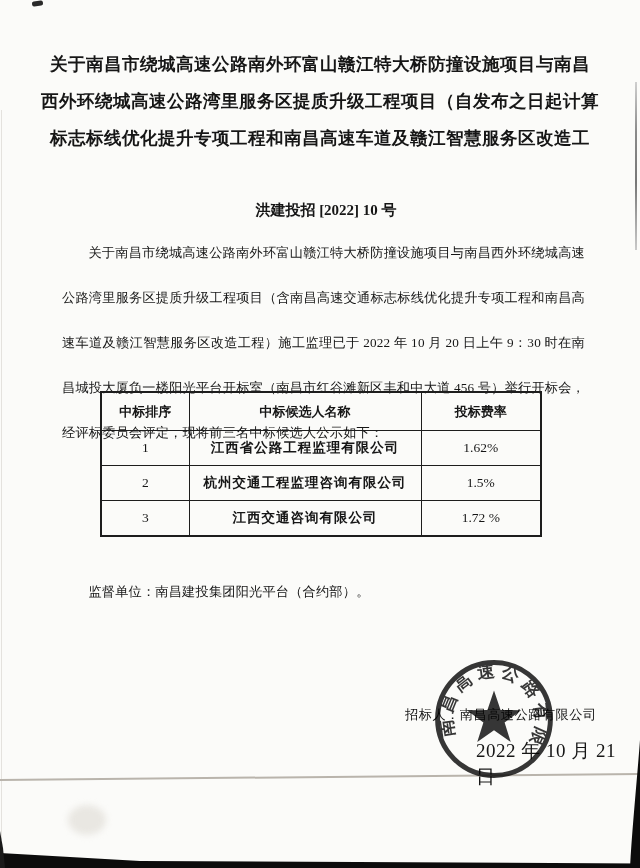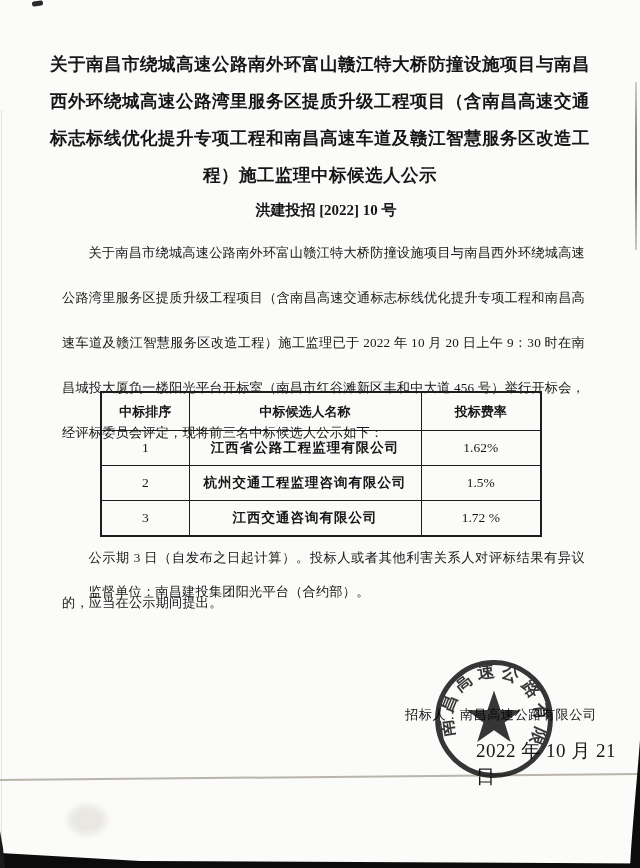--- a/index.html
+++ b/index.html
@@ -83,23 +83,22 @@
   .smudge{left:68px;top:805px;width:38px;height:30px;background:#e9e7e2;border-radius:50%;filter:blur(3px);}
   .bottom-svg,.corner-svg{left:0;top:0;width:640px;height:868px;}
 </style>
 </head>
 <body>
 
 <div id="page">
 
   <div class="title-block">
     <div>关于南昌市绕城高速公路南外环富山赣江特大桥防撞设施项目与南昌</div>
-    <div>西外环绕城高速公路湾里服务区提质升级工程项目（含南昌高速交通</div>
+    <div>西外环绕城高速公路湾里服务区提质升级工程项目（自发布之日起计算</div>
     <div>标志标线优化提升专项工程和南昌高速车道及赣江智慧服务区改造工</div>
-    <div>程）施工监理中标候选人公示</div>
   </div>
   <div class="doc-number">洪建投招 [2022] 10 号</div>
 
   <div class="para p1">关于南昌市绕城高速公路南外环富山赣江特大桥防撞设施项目与南昌西外环绕城高速公路湾里服务区提质升级工程项目（含南昌高速交通标志标线优化提升专项工程和南昌高速车道及赣江智慧服务区改造工程）施工监理已于 2022 年 10 月 20 日上午 9：30 时在南昌城投大厦负一楼阳光平台开标室（南昌市红谷滩新区丰和中大道 456 号）举行开标会，经评标委员会评定，现将前三名中标候选人公示如下：</div>
 
   <table class="bid-table">
     <colgroup>
       <col class="col-rank">
         <col class="col-name">
         <col class="col-rate">
@@ -123,21 +122,20 @@
         <td class="cell-rate">1.5%</td>
       </tr>
       <tr>
         <td class="cell-rank">3</td>
         <td class="cell-name">江西交通咨询有限公司</td>
         <td class="cell-rate">1.72 %</td>
       </tr>
     </tbody>
   </table>
 
-  <div class="para p2">公示期 3 日（自发布之日起计算）。投标人或者其他利害关系人对评标结果有异议的，应当在公示期间提出。</div>
   <div class="line supervisor">监督单位：南昌建投集团阳光平台（合约部）。</div>
 
   <div class="bidder-line">招标人：南昌高速公路有限公司</div>
   <div class="date-line">2022 年 10 月 21 日</div>
 
   <svg class="seal" viewBox="0 0 200 200">
     <circle cx="100" cy="100" r="91" fill="none" stroke="#1b1b1b" stroke-width="8"></circle>
     <path d="M100,54 L110.6,85.4 L143.7,85.8 L117.1,105.6 L127,137.2 L100,118 L73,137.2 L82.9,105.6 L56.3,85.8 L89.4,85.4 Z" fill="#1b1b1b"></path>
     <defs>
       <path id="sealArc" d="M 38.4 128.7 A 68 68 0 1 1 161.6 128.7" fill="none"></path>

